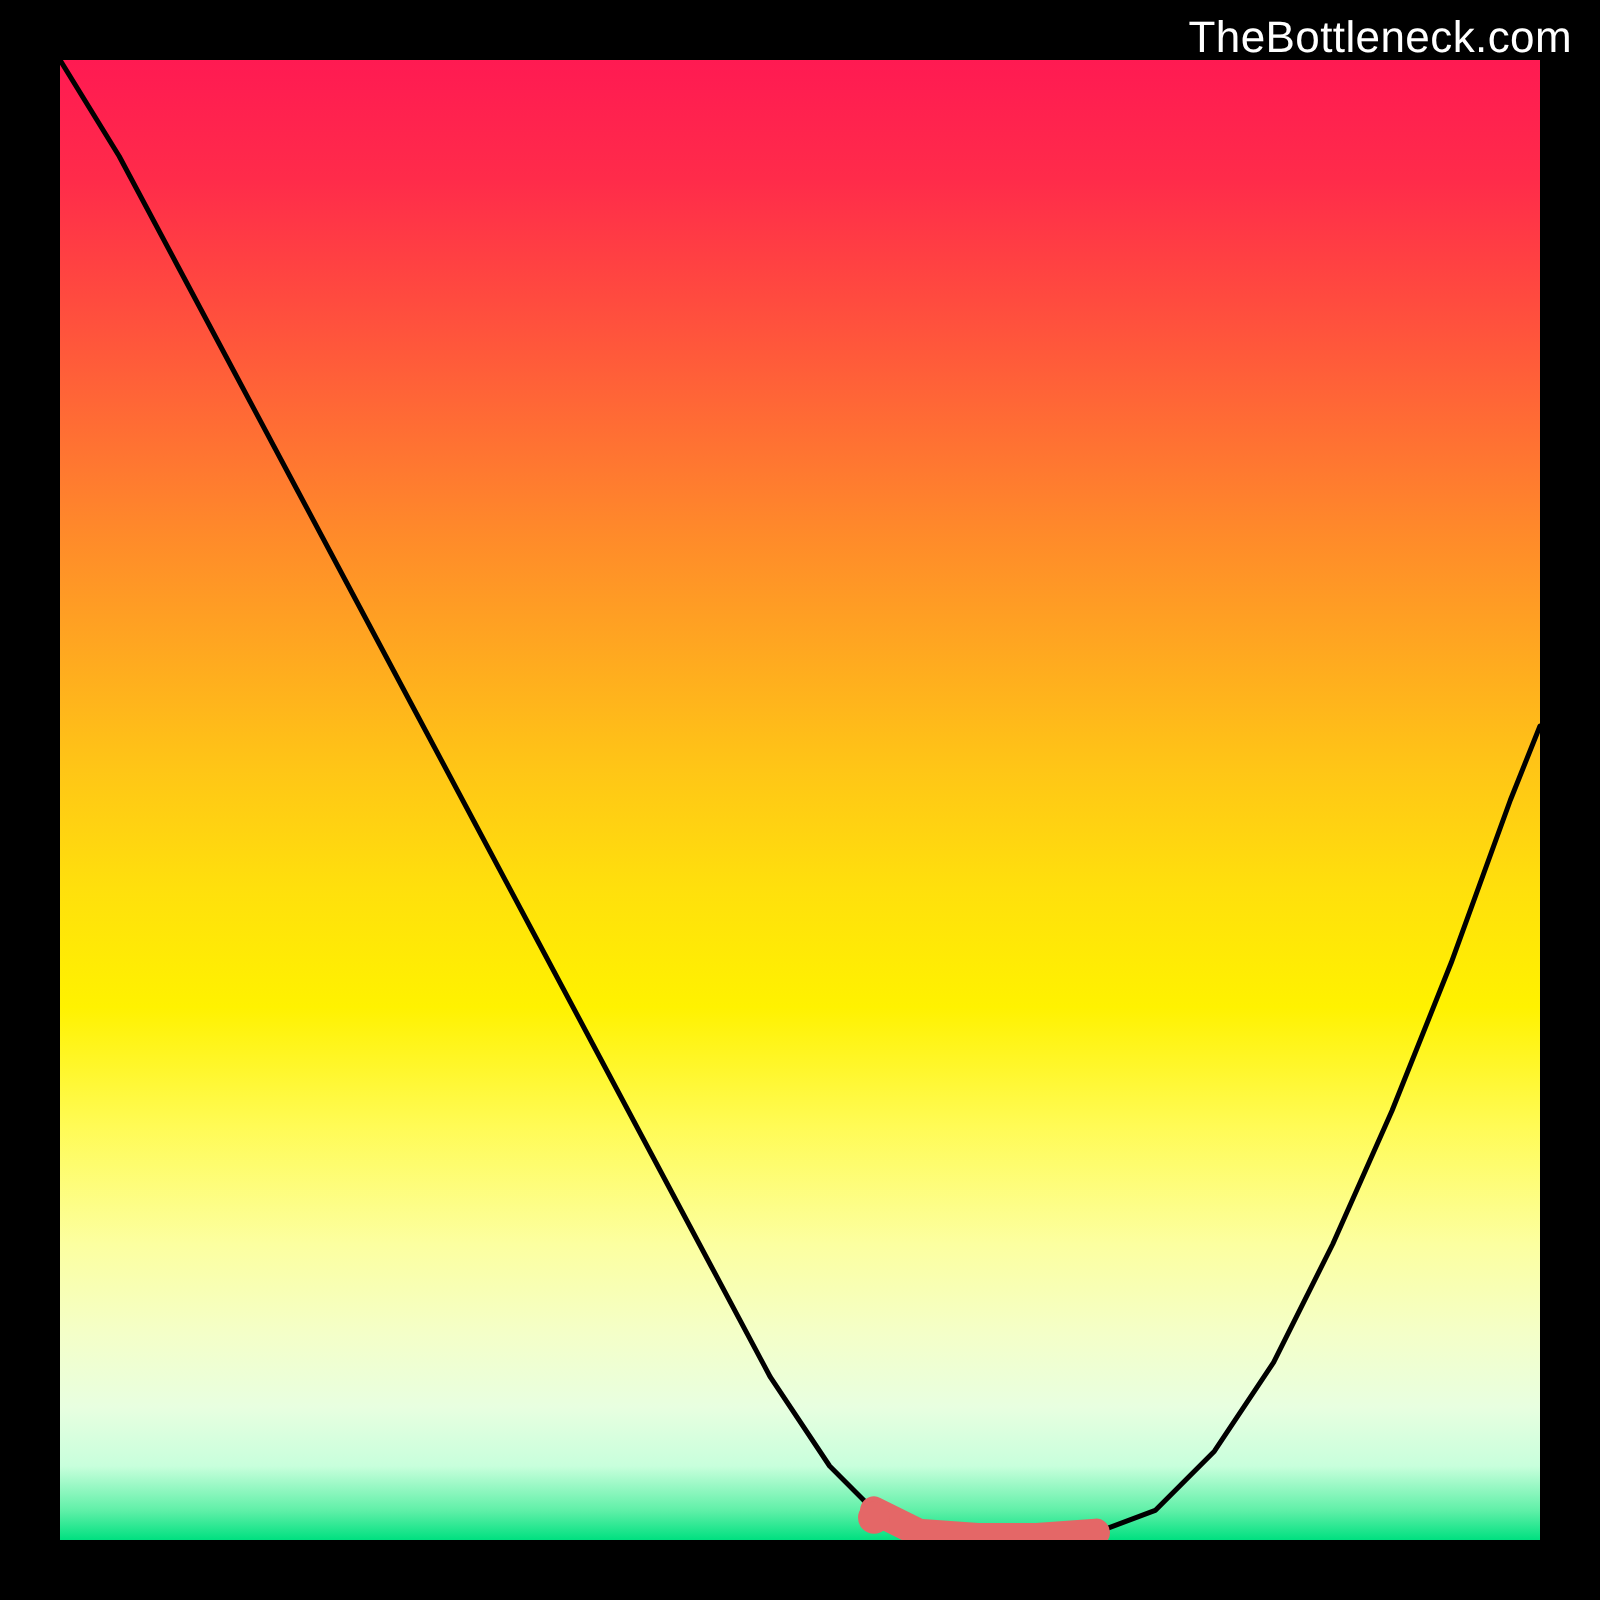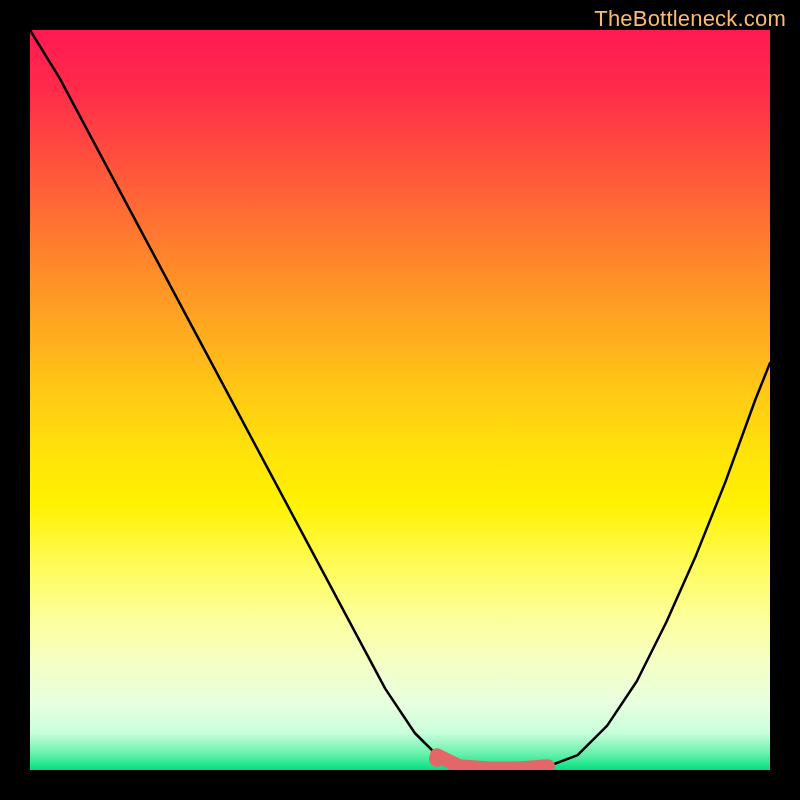--- a/index.html
+++ b/index.html
@@ -44,21 +44,21 @@
   svg.curve {
     position: absolute;
     inset: 0;
     width: 100%;
     height: 100%;
   }
   .watermark {
     position: absolute;
     top: 6px;
     right: 14px;
-    color: #fdba74;
+    color: #ffffff;
     font-family: Arial, Helvetica, sans-serif;
     font-size: 22px;
     letter-spacing: 0.2px;
     user-select: none;
   }
 </style>
 </head>
 <body>
 
 <div class="frame">

